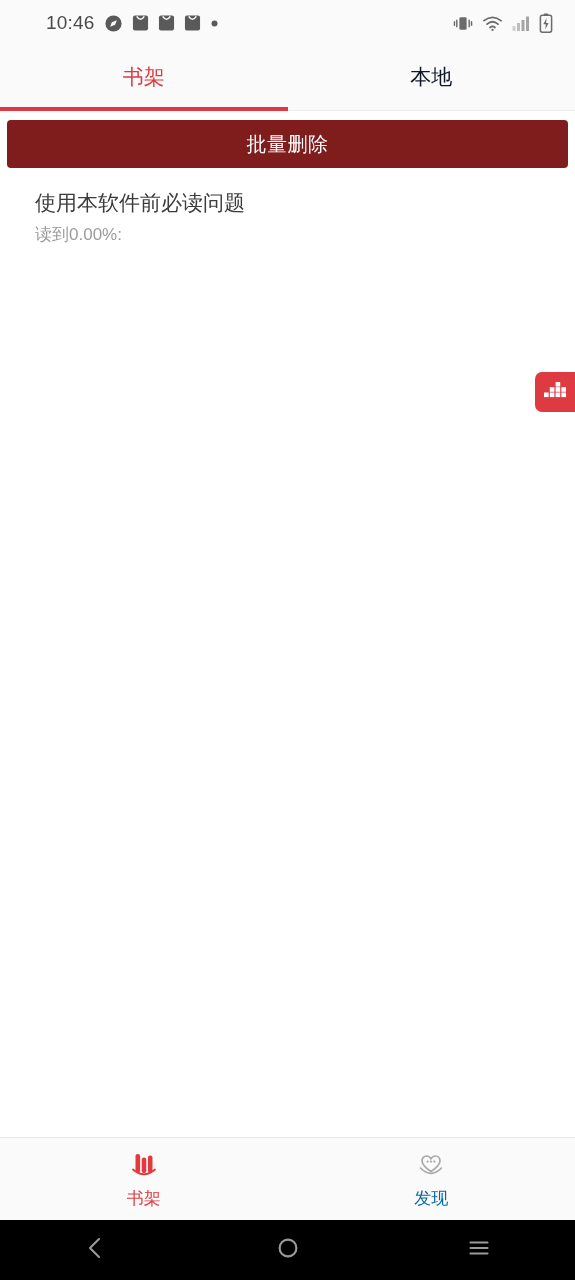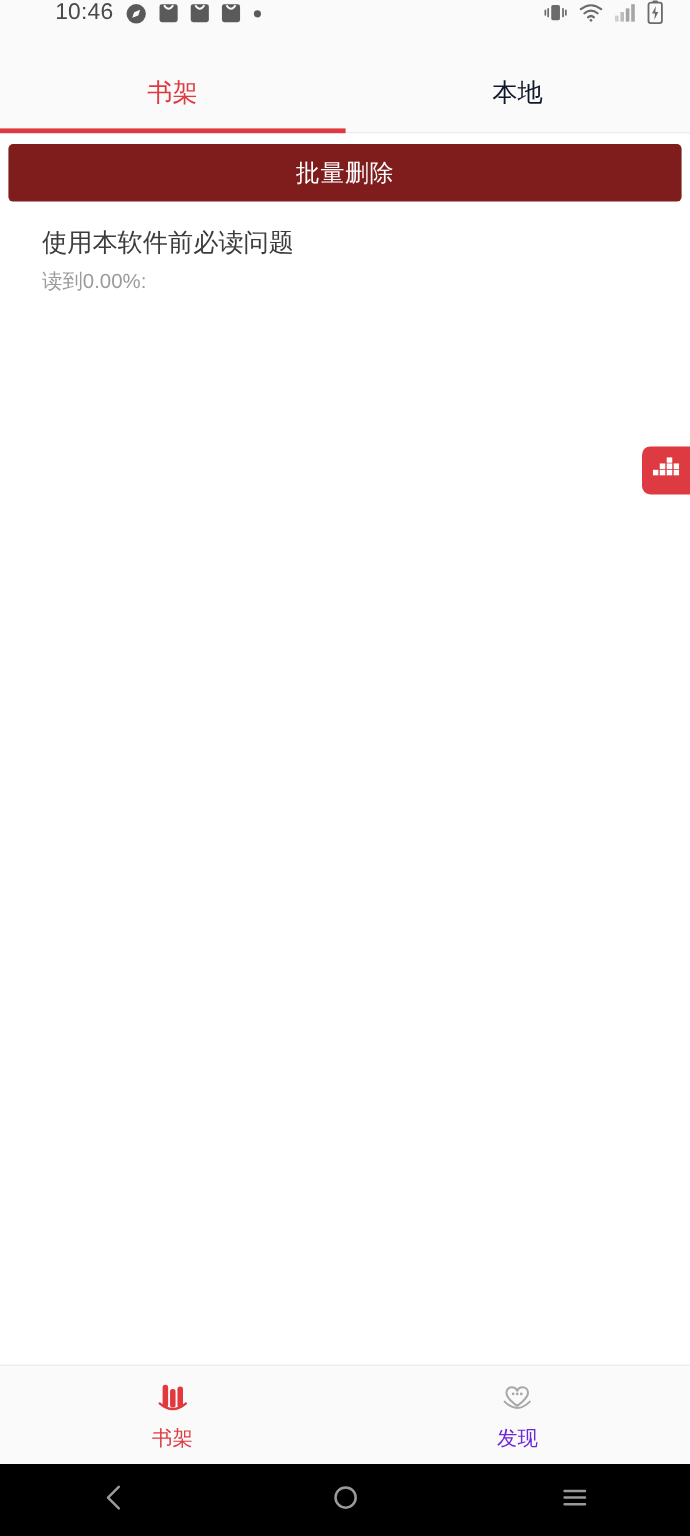--- a/index.html
+++ b/index.html
@@ -18,21 +18,21 @@
     background: #ffffff;
     display: flex;
     flex-direction: column;
   }
 
   
   .statusbar {
     height: 46px;
     background: #fafafa;
     display: flex;
-    align-items: flex-start;
+    align-items: center;
     justify-content: space-between;
     padding: 0 22px 0 46px;
     box-sizing: border-box;
     flex: 0 0 auto;
   }
   .status-left {
     display: flex;
     align-items: center;
     gap: 9px;
   }
@@ -159,21 +159,21 @@
     flex: 1 1 33.33%;
     display: flex;
     flex-direction: column;
     align-items: center;
     justify-content: center;
     gap: 5px;
     cursor: pointer;
   }
   .nav-label {
     font-size: 17px;
-    color: #6d28d9;
+    color: #0369a1;
   }
   .navitem.active .nav-label {
     color: #dd3b41;
   }
   .nav-icon {
     height: 34px;
     display: flex;
     align-items: center;
     justify-content: center;
   }

